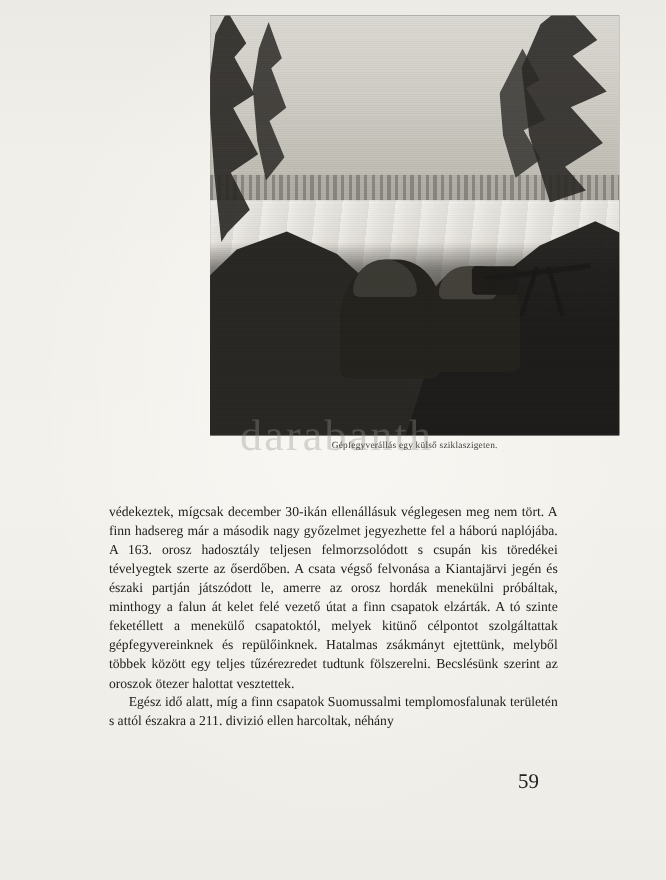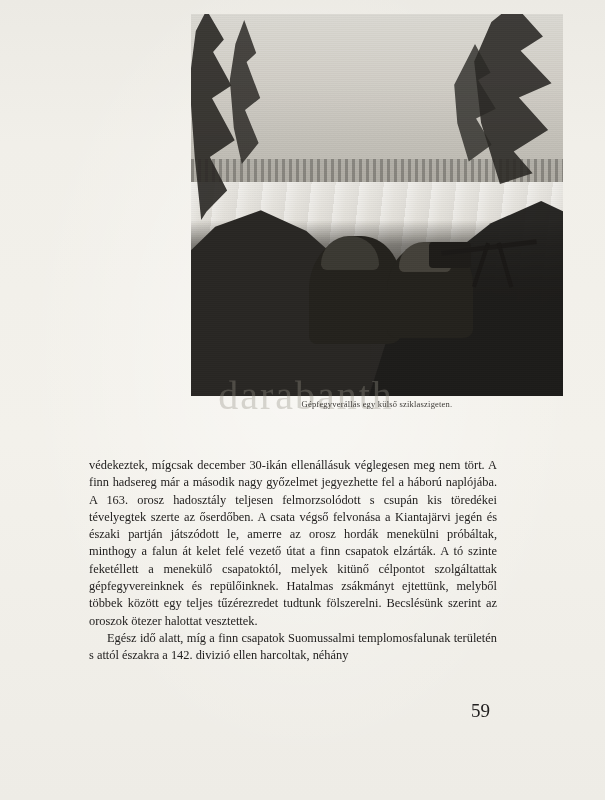--- a/index.html
+++ b/index.html
@@ -188,21 +188,21 @@
     color: rgba(150,145,135,0.35);
     font-family: "Liberation Serif", serif;
     pointer-events: none;
     user-select: none;
     white-space: nowrap;
   }
 
   
   .body-text {
     position: absolute;
-    left: 89px;
+    left: 99px;
     top: 457px;
     width: 408px;
     font-size: 12.4px;
     line-height: 17.3px;
     color: #232120;
     text-align: justify;
     text-justify: inter-word;
   }
   .body-text p {
     margin: 0;
@@ -250,19 +250,19 @@
         <div class="ph-grain"></div>
       </div>
     </div>
 
     <div class="watermark">darabanth</div>
 
     <div class="caption">Gépfegyverállás egy külső sziklaszigeten.</div>
 
     <div class="body-text">
       <p>védekeztek, mígcsak december 30-ikán ellenállásuk véglegesen meg nem tört. A finn hadsereg már a második nagy győzelmet jegyezhette fel a háború naplójába. A 163. orosz hadosztály teljesen felmorzsolódott s csupán kis töredékei tévelyegtek szerte az őserdőben. A csata végső felvonása a Kiantajärvi jegén és északi partján játszódott le, amerre az orosz hordák menekülni próbáltak, minthogy a falun át kelet felé vezető útat a finn csapatok elzárták. A tó szinte feketéllett a menekülő csapatoktól, melyek kitünő célpontot szolgáltattak gépfegyvereinknek és repülőinknek. Hatalmas zsákmányt ejtettünk, melyből többek között egy teljes tűzérezredet tudtunk fölszerelni. Becslésünk szerint az oroszok ötezer halottat vesztettek.</p>
-      <p class="indent">Egész idő alatt, míg a finn csapatok Suomussalmi templomosfalunak területén s attól északra a 142. divizió ellen harcoltak, néhány</p>
+      <p class="indent">Egész idő alatt, míg a finn csapatok Suomussalmi templomosfalunak területén s attól északra a 211. divizió ellen harcoltak, néhány</p>
     </div>
 
     <div class="folio">59</div>
 
   </div>
 </div>
 
 </body></html>

